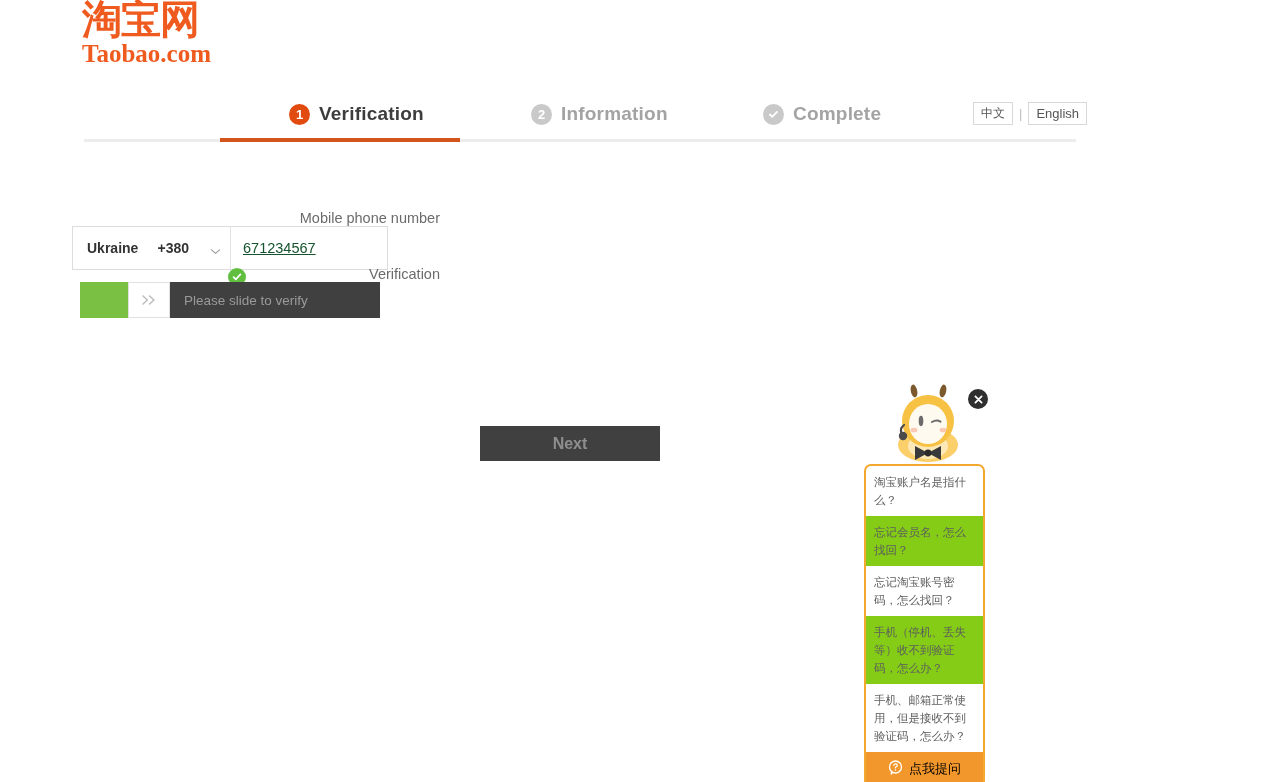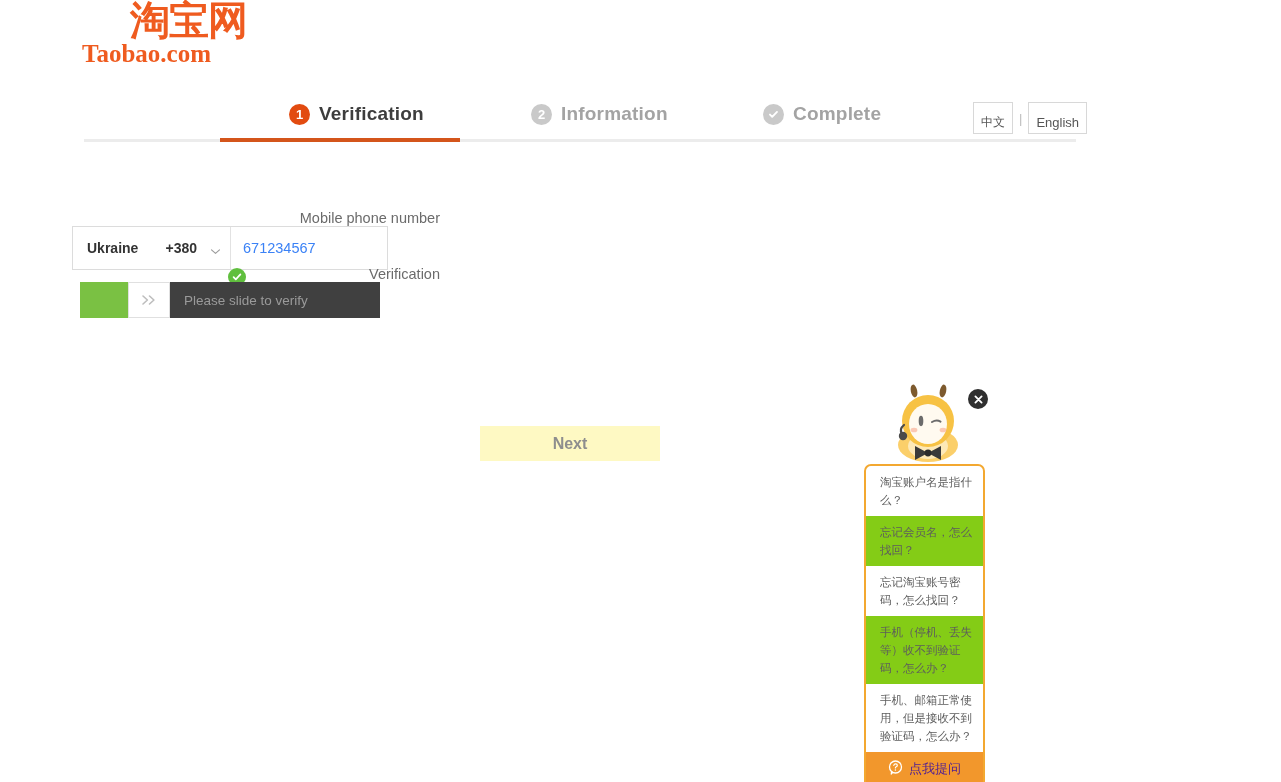--- a/index.html
+++ b/index.html
@@ -18,28 +18,27 @@
   
   .logo {
     position: absolute;
     left: 82px;
     top: 0px;
     width: 170px;
     height: 66px;
     user-select: none;
   }
   .logo-cn {
-    font-family: Liberation Sans, sans-serif;
+    font-family: Liberation Serif, serif;
     font-size: 40px;
     font-weight: 700;
     color: #ef5b1f;
     letter-spacing: -1px;
     line-height: 40px;
     white-space: nowrap;
-    margin-left: 48px;
   }
   .logo-en {
     font-family: "Liberation Serif", serif;
     font-size: 25px;
     font-weight: 700;
     color: #ef5b1f;
     line-height: 26px;
     margin-top: 1px;
     white-space: nowrap;
   }
@@ -117,21 +116,21 @@
     left: 973px;
     top: 102px;
     display: flex;
     align-items: center;
     font-size: 13px;
     color: #555;
   }
   .lang-btn {
     border: 1px solid #d8d8d8;
     background: #fff;
-    padding: 12px 7px 3px;
+    padding: 3px 7px 3px;
     line-height: 15px;
     color: #555;
     font-family: "DejaVu Sans", sans-serif;
     font-size: 12px;
     cursor: pointer;
   }
   .lang-sep {
     color: #bbb;
     padding: 0 6px;
     font-size: 13px;
@@ -179,41 +178,42 @@
     box-sizing: border-box;
   }
   .country-name {
     font-size: 14px;
     font-weight: 700;
     color: #333;
   }
   .country-right {
     display: flex;
     align-items: center;
-    gap: 13px;
+    gap: 21px;
   }
   .country-code {
     font-size: 14px;
     font-weight: 700;
     color: #333;
   }
   .chev {
     width: 11px;
     height: 11px;
     display: block;
   }
   .phone-input {
     width: 144px;
     border: none;
     outline: none;
     padding: 0 0 0 12px;
     font-size: 14.5px;
-    color: #3b82f6;
+    color: #14532d;
     font-family: "Liberation Sans", sans-serif;
     background: transparent;
+    text-decoration: underline;
   }
   .valid-badge {
     margin-left: 14px;
     width: 18px;
     height: 18px;
     border-radius: 50%;
     background: #60bf3e;
     display: flex;
     align-items: center;
     justify-content: center;
@@ -302,21 +302,21 @@
     cursor: pointer;
   }
 
   
   .next-btn {
     position: absolute;
     left: 480px;
     top: 426px;
     width: 180px;
     height: 35px;
-    background: #fef9c3;
+    background: #404040;
     border: none;
     color: #8e8e8e;
     font-size: 16px;
     font-weight: 700;
     font-family: "Liberation Sans", sans-serif;
     cursor: pointer;
   }
 
   
   .helper {
@@ -351,41 +351,41 @@
     left: 2px;
     top: 81px;
     width: 121px;
     border: 2px solid #f3a830;
     border-radius: 7px;
     background: #ffffff;
     overflow: hidden;
     box-sizing: border-box;
   }
   .faq-item {
-    padding: 7px 9px 7px 14px;
+    padding: 7px 9px 7px 8px;
     font-family: "DejaVu Sans", sans-serif;
     font-size: 11.5px;
     line-height: 18px;
     color: #5d5d5d;
     cursor: pointer;
   }
   .faq-item.alt { background: #84cc16; }
   .faq-footer {
     background: #f2972c;
     height: 34px;
     display: flex;
     align-items: center;
     justify-content: center;
     gap: 6px;
     cursor: pointer;
   }
   .faq-footer-text {
     font-family: "DejaVu Sans", sans-serif;
     font-size: 13px;
-    color: #4c1d95;
+    color: #000000;
   }
 </style>
 </head>
 <body>
 
 <div class="logo">
   <div class="logo-cn">淘宝网</div>
   <div class="logo-en">Taobao.com</div>
 </div>
 

